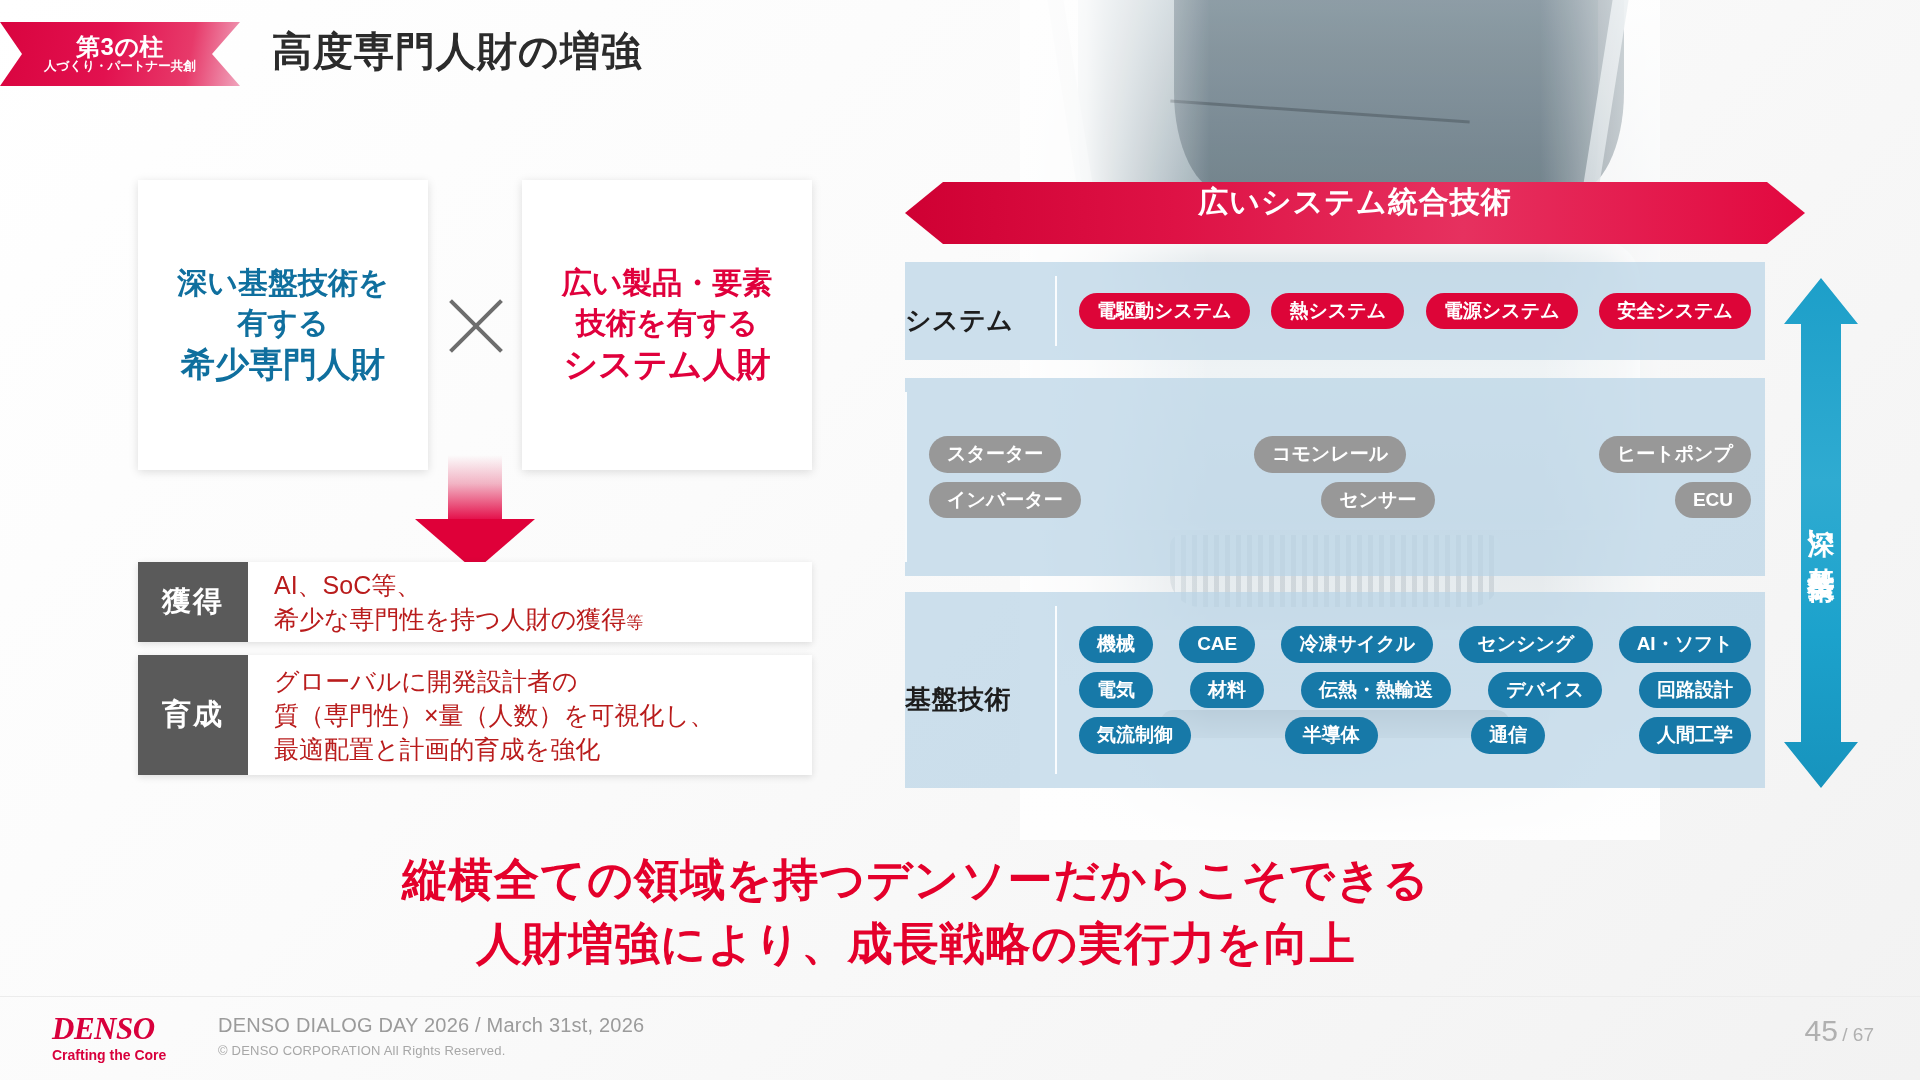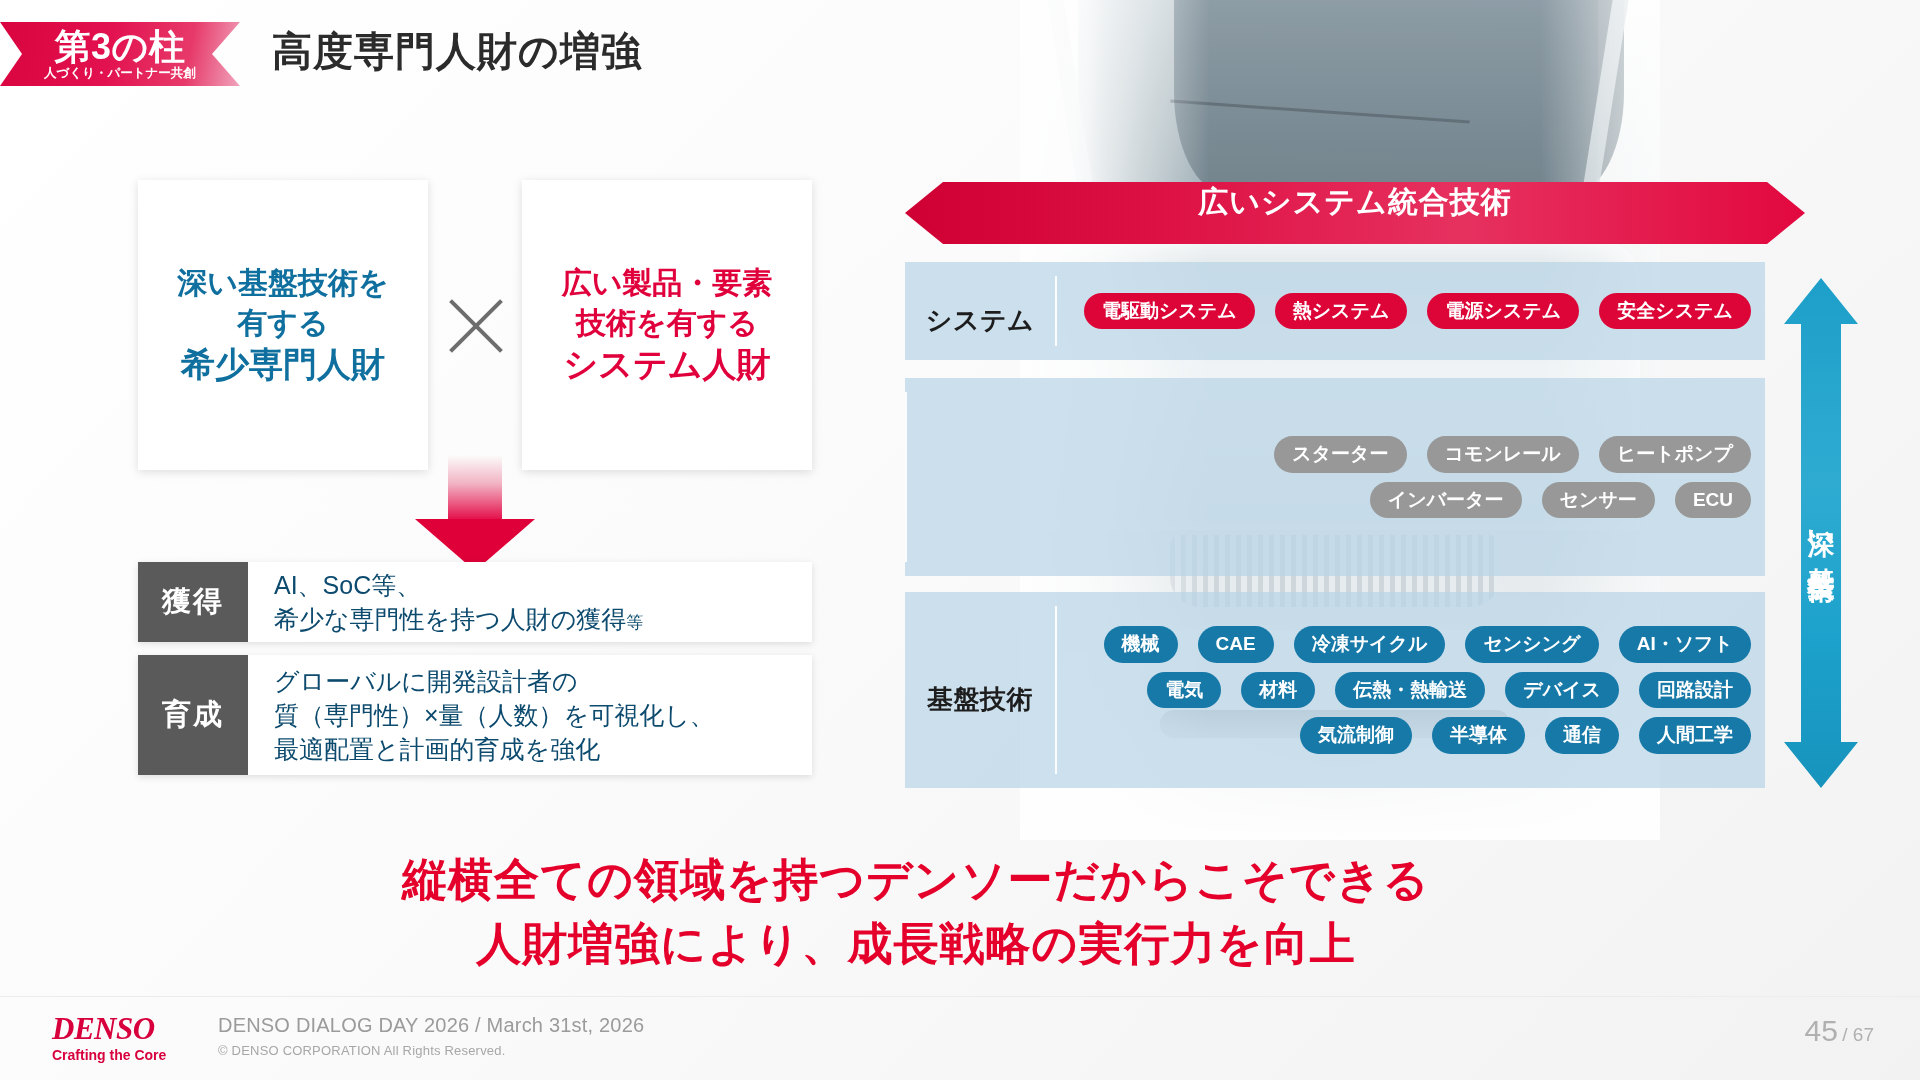--- a/index.html
+++ b/index.html
@@ -91,21 +91,21 @@
   }
 
   
   .ribbon{
     position:absolute;left:0;top:22px;width:240px;height:64px;
     background:linear-gradient(100deg,#d9043f 0%,#e2114f 45%,#e73a6a 78%,#f0a5bd 100%);
     clip-path:polygon(0 0, 240px 0, 212px 32px, 240px 64px, 0 64px, 22px 32px);
     display:flex;flex-direction:column;align-items:center;justify-content:center;
     color:#fff;
   }
-  .ribbon-main{font-size:36px;font-weight:bold;letter-spacing:.5px;line-height:1.05;}
+  .ribbon-main{font-size:24px;font-weight:bold;letter-spacing:.5px;line-height:1.05;}
   .ribbon-sub{font-size:12.5px;font-weight:bold;line-height:1.1;margin-top:1px;}
   .page-title{
     position:absolute;left:272px;top:24px;
     font-size:40px;font-weight:bold;color:#2b2b2b;letter-spacing:1px;
   }
 
   
   .card{
     position:absolute;background:#fff;
     box-shadow:0 2px 9px rgba(0,0,0,.13);
@@ -146,21 +146,21 @@
   }
   #row-acquire{left:138px;top:562px;width:674px;height:80px;}
   #row-develop{left:138px;top:655px;width:674px;height:120px;}
   .row-key{
     width:110px;background:#5a5a5a;color:#fff;
     display:flex;align-items:center;justify-content:center;
     font-size:29px;font-weight:bold;letter-spacing:2px;flex:0 0 110px;
   }
   .row-body{
     flex:1;display:flex;align-items:center;padding-left:26px;
-    font-size:25px;color:#0c4a6e;line-height:1.36;background:#fff;
+    font-size:25px;color:#b91c1c;line-height:1.36;background:#fff;
   }
   .row-body .sm{font-size:17px;}
 
   
   .top-arrow{
     position:absolute;left:905px;top:182px;width:900px;height:62px;
     background:linear-gradient(90deg,#cf0033 0%,#de1245 30%,#e6315f 62%,#e2083f 100%);
     clip-path:polygon(38px 0, 862px 0, 862px -0px, 900px 31px, 862px 62px, 38px 62px, 38px 62px, 0 31px, 38px 0);
     display:flex;align-items:flex-start;justify-content:center;
   }
@@ -180,33 +180,33 @@
   .band{
     position:absolute;left:905px;
     background:rgba(186,212,230,.72);
     display:flex;align-items:center;
   }
   #band-system{top:262px;width:860px;height:98px;}
   #band-component{top:378px;width:860px;height:198px;}
   #band-base{top:592px;width:860px;height:196px;}
 
   .band-label{
-    width:150px;flex:0 0 150px;text-align:center;
+    width:150px;flex:0 0 150px;
     font-size:26px;font-weight:bold;color:#1d1d1d;line-height:1.2;
     letter-spacing:.5px;
     margin-top:20px;
   }
   .band-divider{
     width:2px;align-self:stretch;margin:14px 0;background:rgba(255,255,255,.9);flex:0 0 2px;
   }
   .band-pills{
     flex:1;display:flex;flex-direction:column;justify-content:center;
     gap:9px;padding:0 14px 0 22px;
   }
-  .pill-row{display:flex;justify-content:flex-end;gap:20px;}
+  .pill-row{display:flex;justify-content:space-between;gap:20px;}
   .pill{
     border-radius:22px;color:#fff;font-size:19px;font-weight:bold;
     padding:8px 18px;white-space:nowrap;line-height:1.1;
     display:inline-flex;align-items:center;justify-content:center;
   }
   .pill.red{background:#dd0538;}
   .pill.gray{background:#989898;}
   .pill.blue{background:#1779a8;}
 
   

